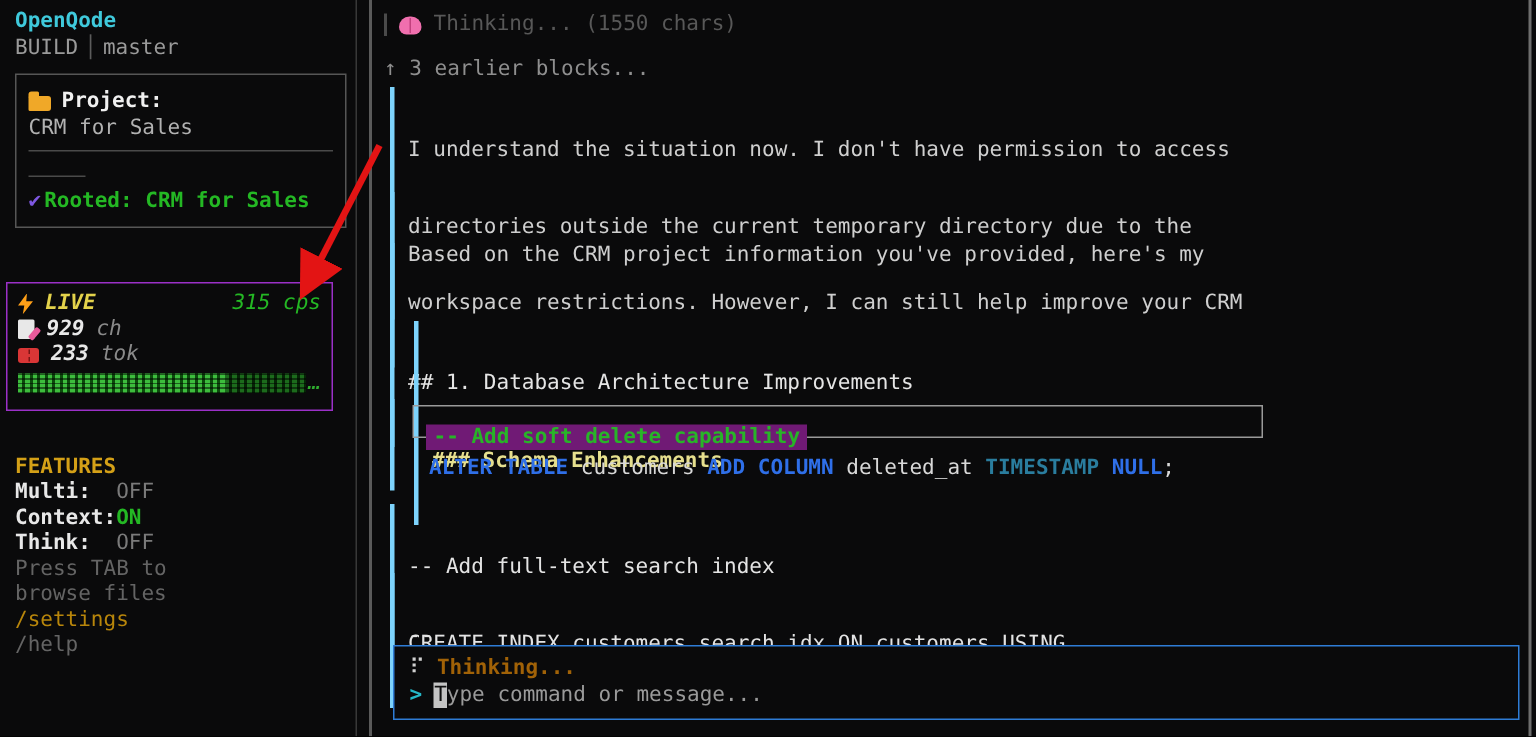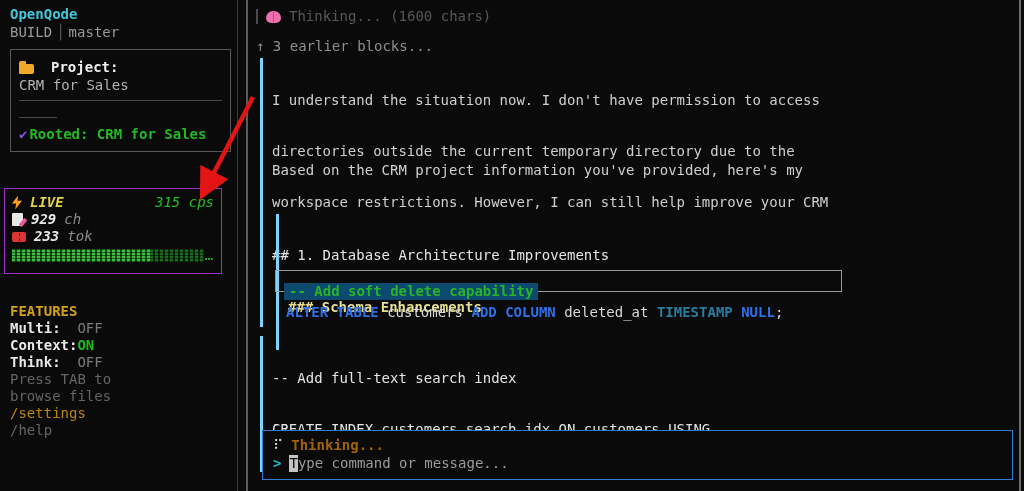--- a/index.html
+++ b/index.html
@@ -8,21 +8,21 @@
   .abs{position:absolute;}
   .pre{white-space:pre;}
 
   
   .app-title{left:10px;top:6px;color:#3fc9db;font-weight:bold;}
   .build-row{left:10px;top:24px;color:#9a9a9a;}
   .build-sep{color:#5c5c5c;padding:0 4px;}
 
   .project-panel{left:10px;top:49px;width:221px;height:103px;border:1px solid #565656;
                  box-sizing:border-box;padding:7px 8px 0 8px;overflow:hidden;}
-  .proj-row{display:flex;align-items:center;gap:17px;height:20px;color:#f0f0f0;font-weight:bold;}
+  .proj-row{display:flex;align-items:center;gap:7px;height:20px;color:#f0f0f0;font-weight:bold;}
   .proj-name{color:#b2b2b2;height:20px;}
   .hr{border:none;border-top:1px solid #4a4a4a;margin:3px 0 0 0;}
   .hr.short{width:38px;margin-top:16px;}
   .rooted-row{display:flex;align-items:center;margin-top:6px;height:20px;}
   .check-icon{color:#7e57e0;font-weight:bold;margin-right:2px;}
   .rooted-text{color:#24b824;font-weight:bold;}
 
   .live-panel{left:4px;top:188px;width:218px;height:86px;border:1px solid #9b30c8;
               box-sizing:border-box;padding:5px 7px 0 7px;font-style:italic;}
   .live-row{display:flex;align-items:center;gap:8px;height:17px;}
@@ -79,21 +79,21 @@
   .blk1{left:10px;top:58px;}
   .blk2{left:10px;top:128px;}
   .blk3{left:10px;top:162px;}
   .blk4{left:26px;top:214px;}
   .blk5{left:10px;top:266px;padding-top:4px;padding-bottom:6px;}
   .blk6{left:10px;top:336px;color:#e4e4e4;}
   .blk7{left:10px;top:382px;color:#e4e4e4;}
 
   .sql-frame{width:567px;height:22px;border:1px solid #9a9a9a;position:relative;
              margin-left:3px;box-sizing:border-box;}
-  .sql-frame-title{position:absolute;left:8px;bottom:-9px;background:#0c4a6e;
+  .sql-frame-title{position:absolute;left:8px;bottom:-9px;background:#701a75;
                    padding:0 5px;color:#28b428;font-weight:bold;}
   .sql-line{margin-top:12px;padding-left:14px;height:17px;}
   .sql-kw{color:#2f6fe8;font-weight:bold;}
   .sql-id{color:#d8d8d8;}
   .sql-type{color:#2a7d9e;font-weight:bold;}
   .sql-punc{color:#d8d8d8;}
 
   .input-box{left:12px;top:430px;width:751px;height:50px;border:1px solid #2e7cd6;
              box-sizing:border-box;padding:5px 10px 0 10px;background:#0a0a0b;}
   .input-row{display:flex;align-items:center;height:18px;}
@@ -169,21 +169,21 @@
 
   <div class="abs vline1"></div>
   <div class="abs vline2"></div>
   <div class="abs vright"></div>
 
   <div class="abs main">
 
     <div class="abs think-head">
       <span class="head-bar"></span>
       <span class="brain-icon"></span>
-      <span>Thinking... (1600 chars)</span>
+      <span>Thinking... (1550 chars)</span>
     </div>
 
     <div class="abs earlier pre">↑ 3 earlier blocks...</div>
 
     <div class="abs blk blk1 pre body-text">
       <div class="row">I understand the situation now. I don't have permission to access</div>
       <div class="row">directories outside the current temporary directory due to the</div>
       <div class="row">workspace restrictions. However, I can still help improve your CRM</div>
     </div>
 

